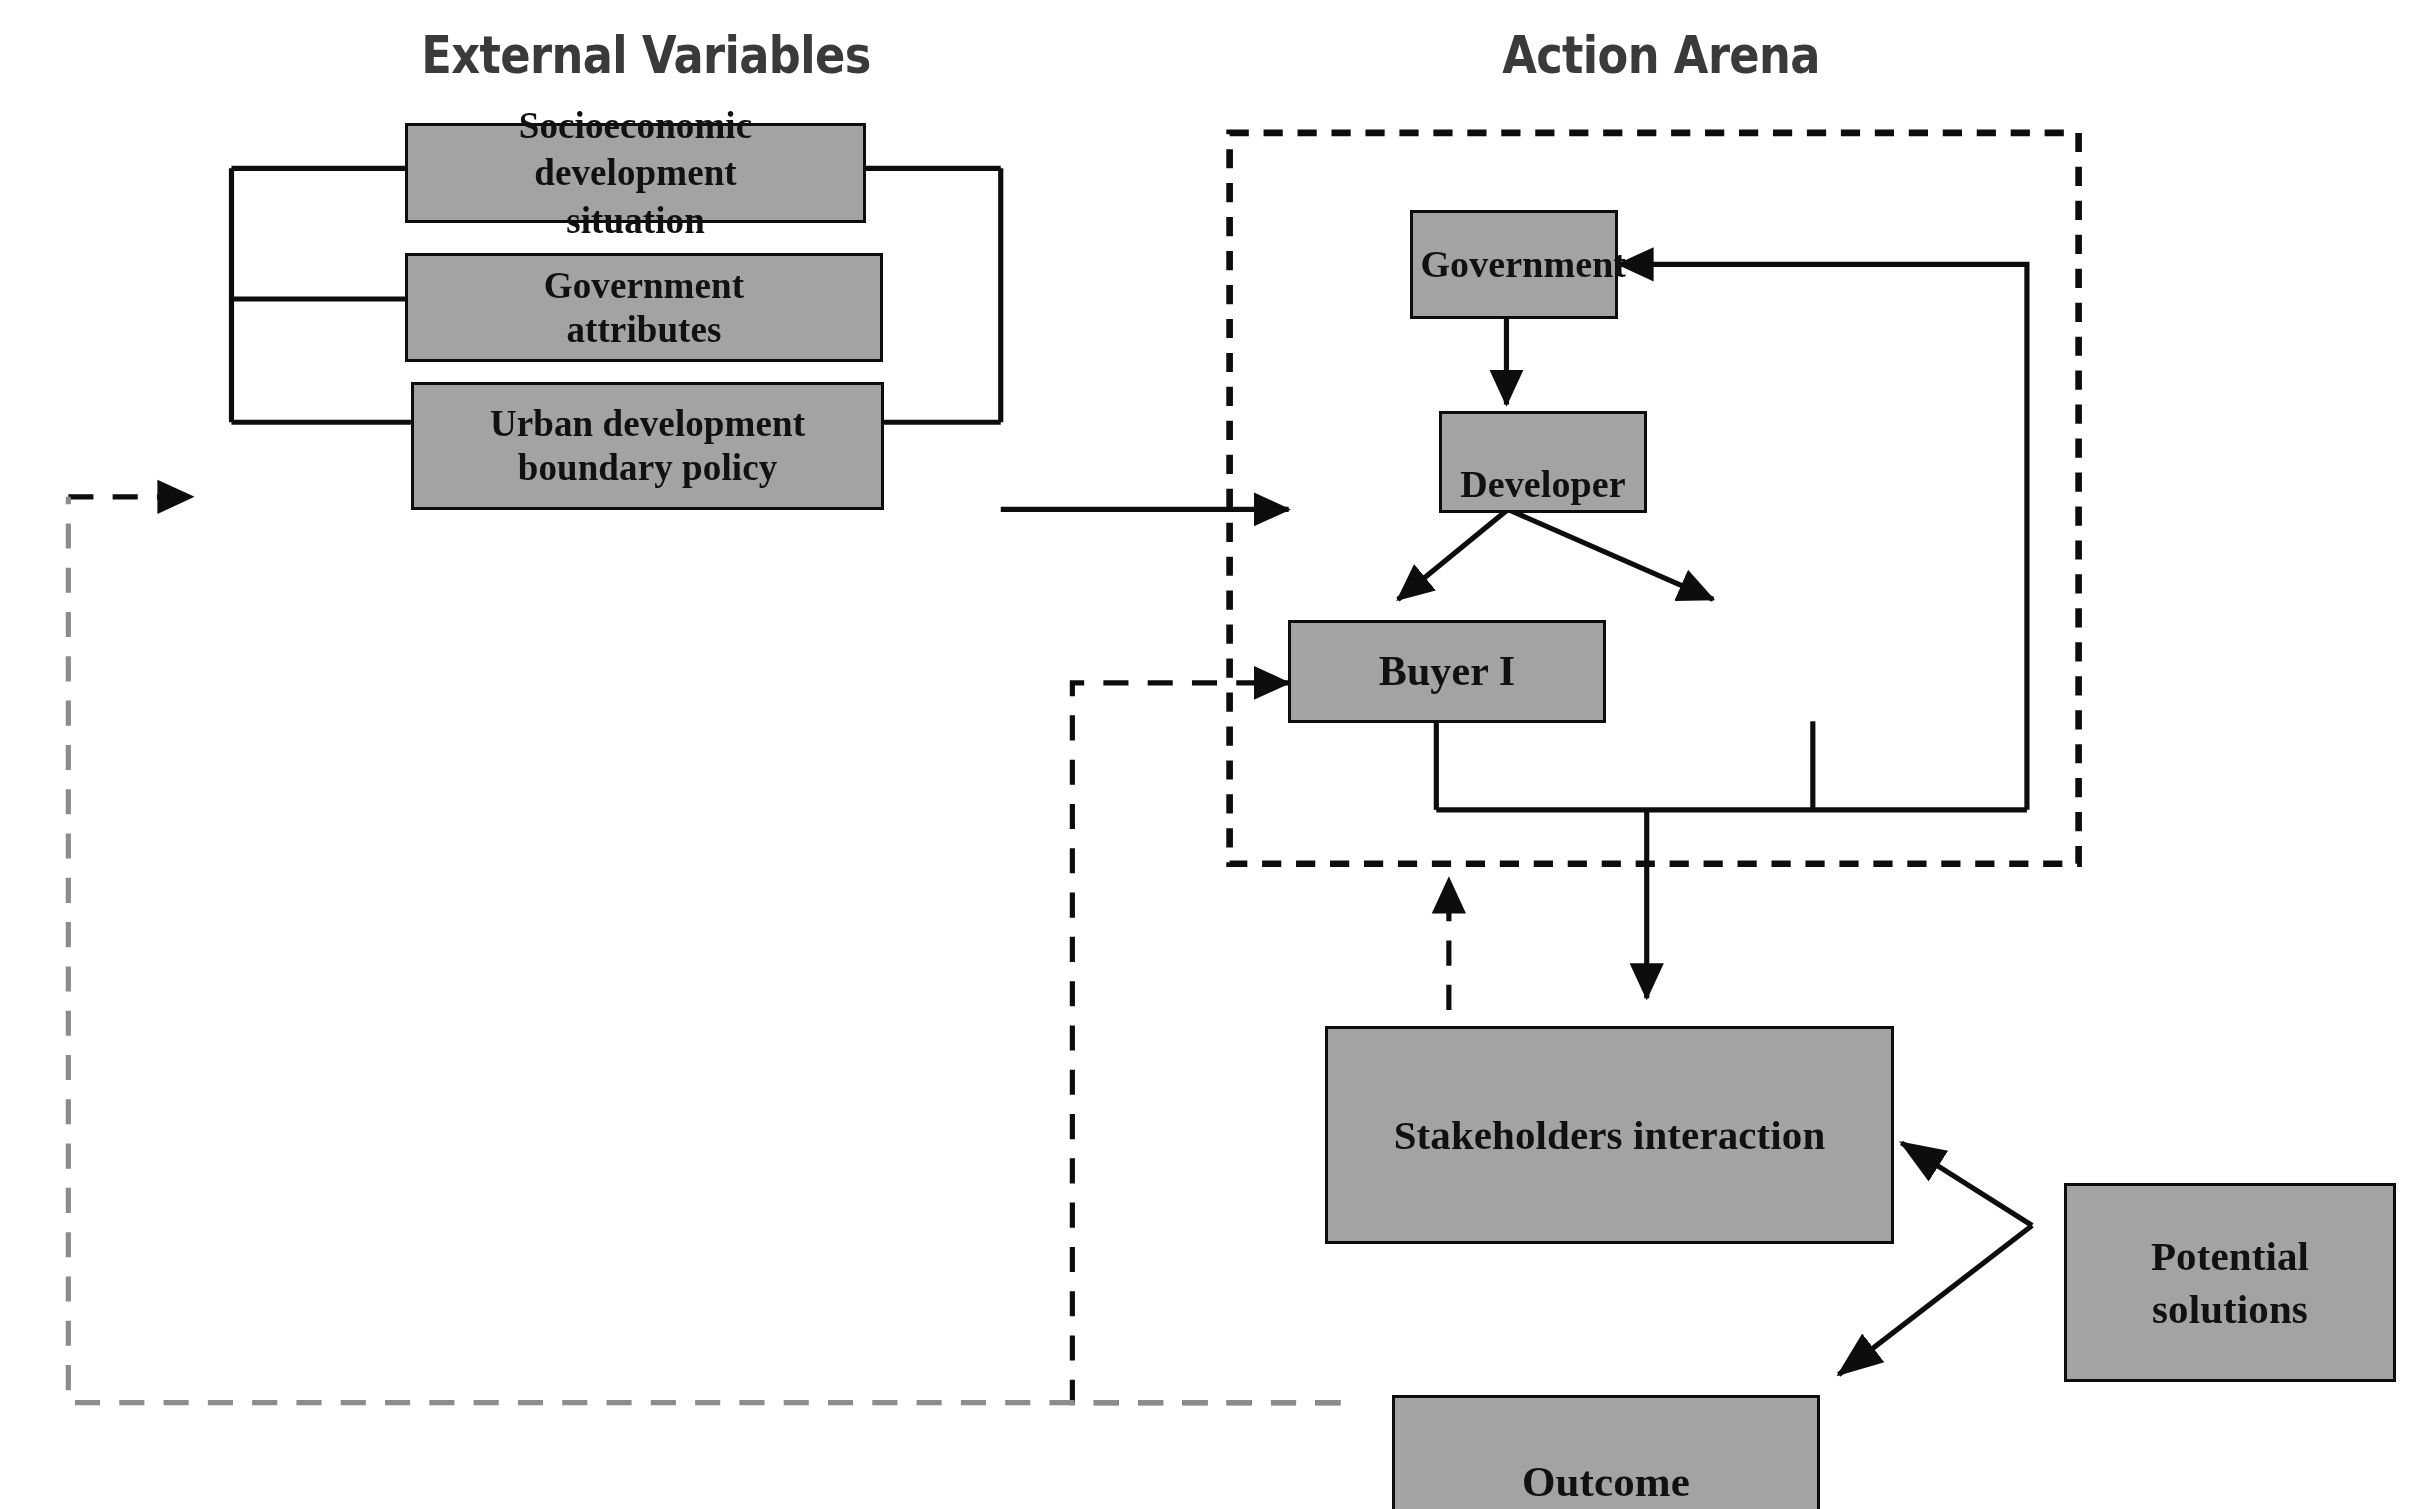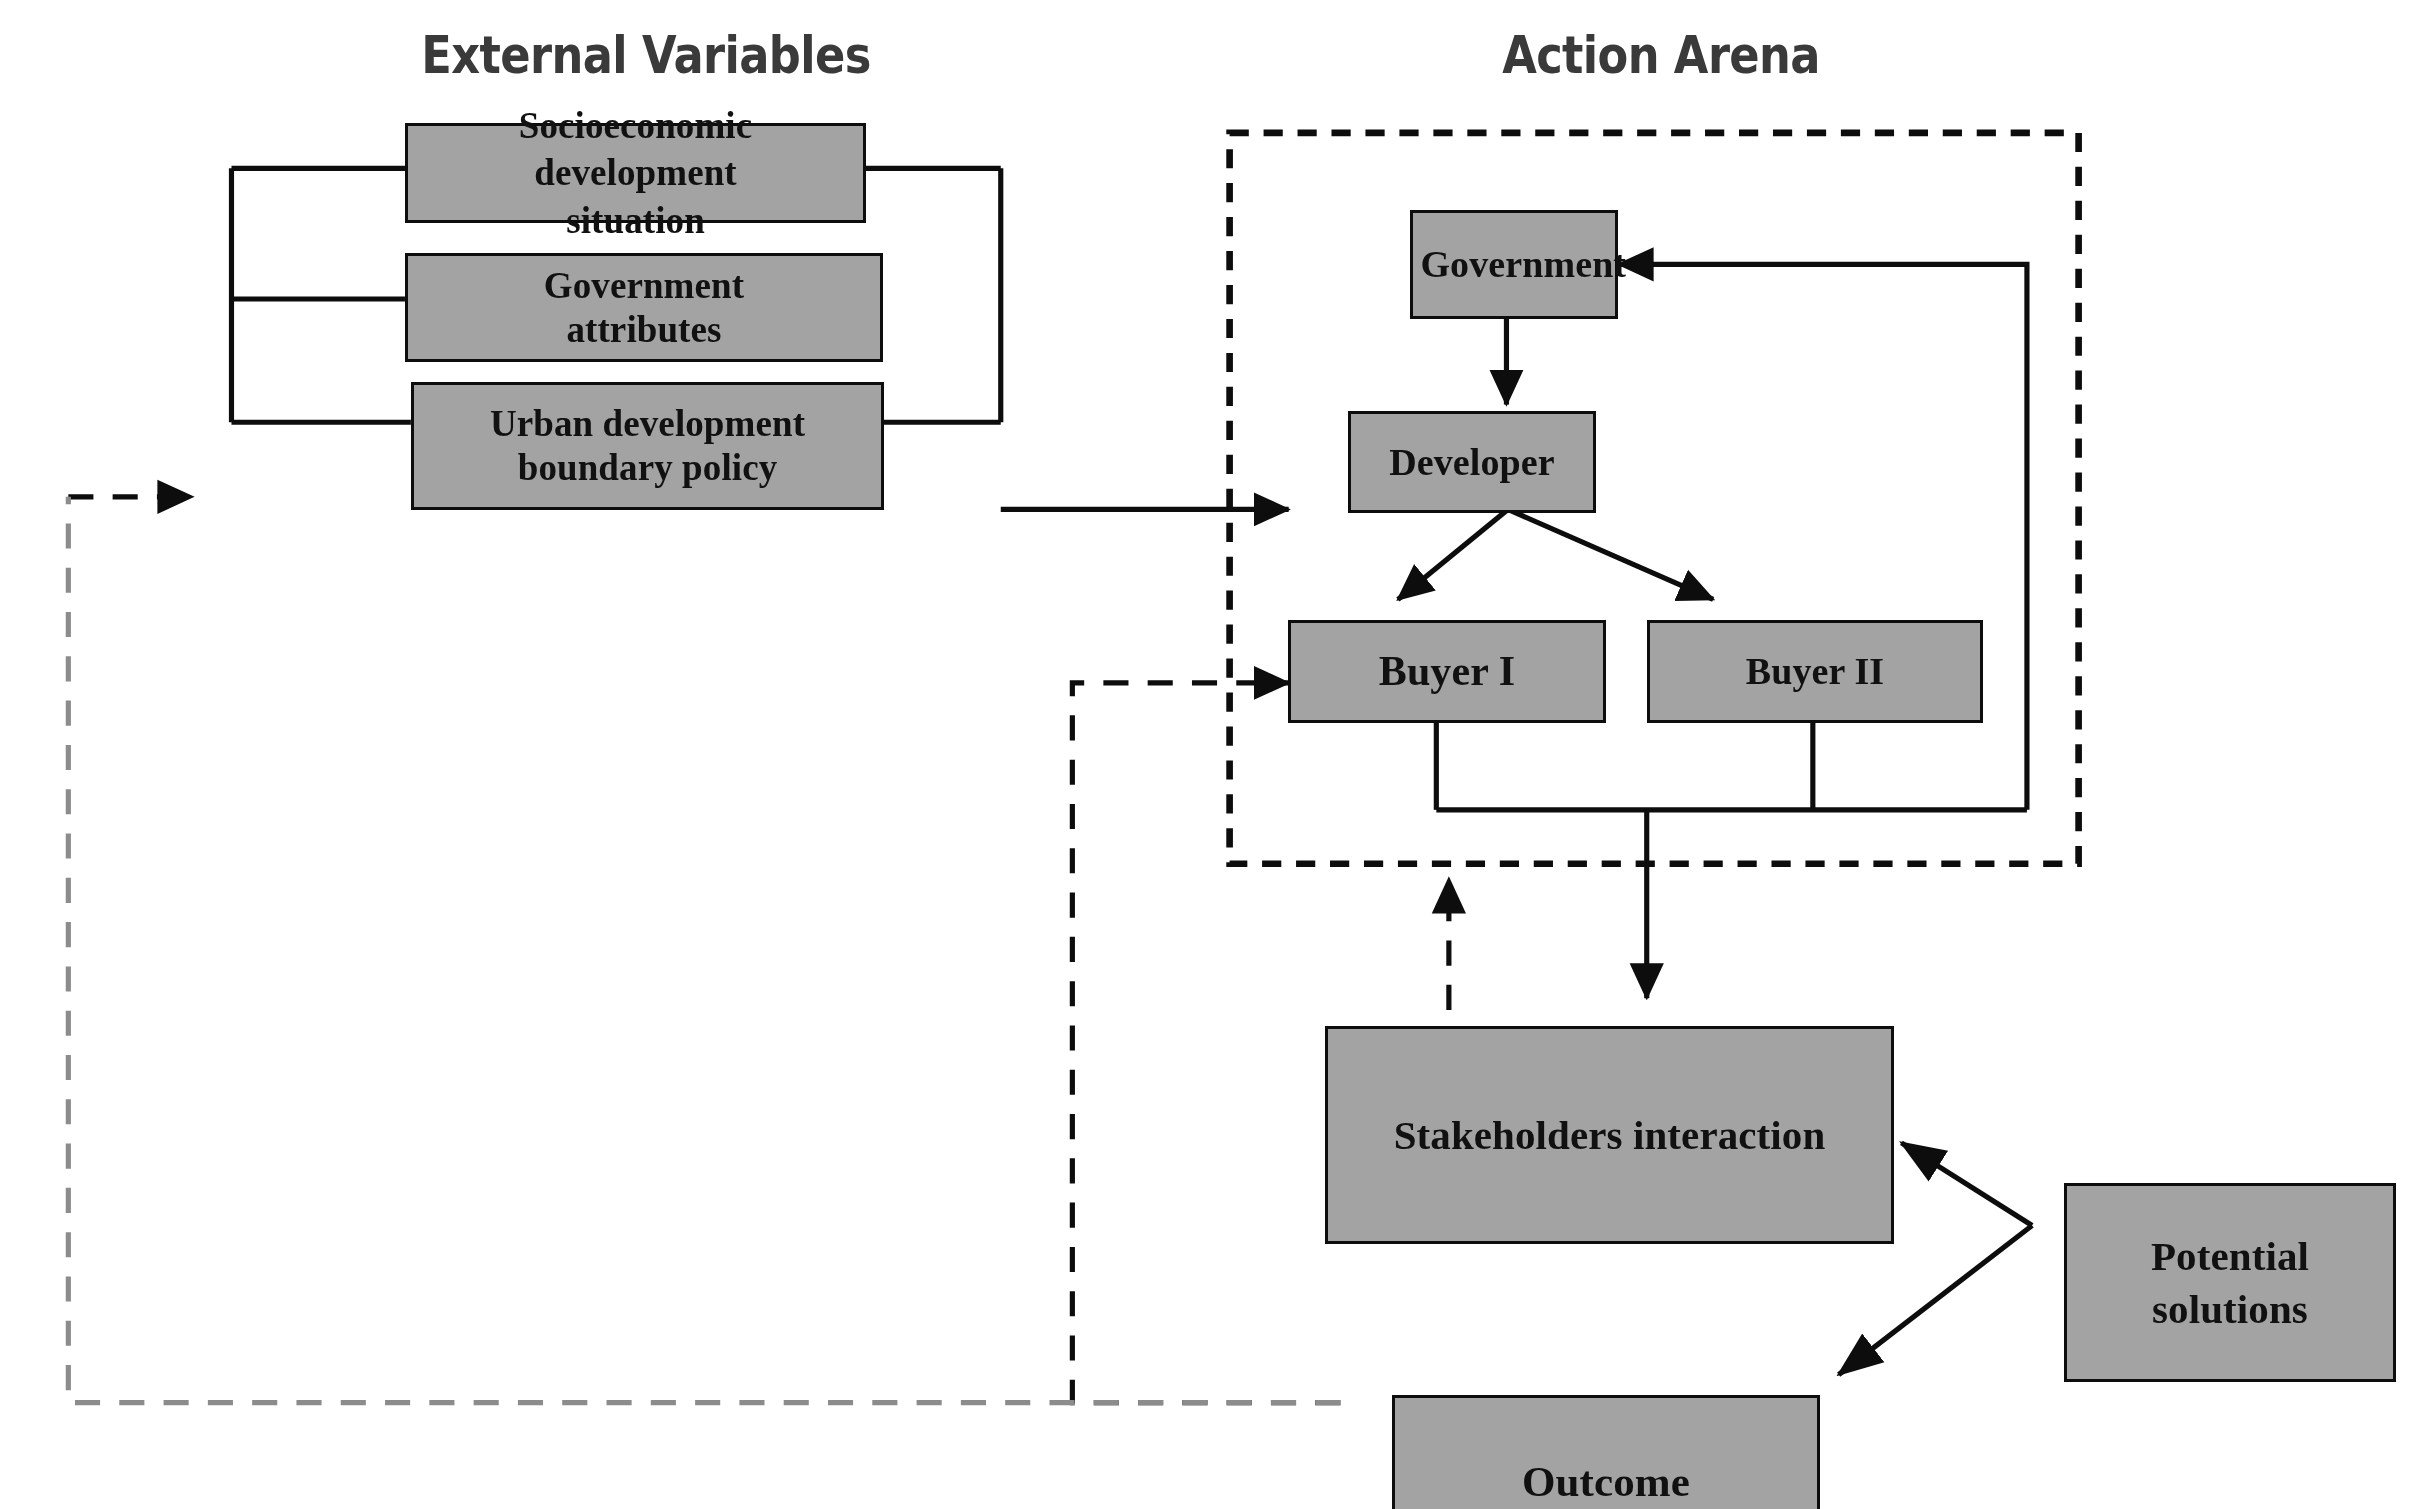--- a/index.html
+++ b/index.html
@@ -122,31 +122,28 @@
   </div>
 
   <div class="node" style="left:411px;top:382px;width:473px;height:128px;font-size:37px;">
     <span class="lbl">Urban development<br>boundary policy</span>
   </div>
 
   <div class="node" style="left:1410px;top:210px;width:208px;height:109px;font-size:38px;">
     <span class="lbl">Government</span>
   </div>
 
-  <div class="node" style="left:1348px;top:411px;width:248px;height:102px;font-size:38px;">
+  <div class="node" style="left:1439px;top:411px;width:208px;height:102px;font-size:38px;align-items:flex-end;">
     <span class="lbl">Developer</span>
   </div>
 
   <div class="node" style="left:1288px;top:620px;width:318px;height:103px;font-size:42px;">
     <span class="lbl">Buyer I</span>
   </div>
 
-  <div class="node" style="left:1647px;top:620px;width:336px;height:103px;font-size:38px;">
-    <span class="lbl">Buyer II</span>
-  </div>
 
   <div class="node" style="left:1325px;top:1026px;width:569px;height:218px;font-size:41px;">
     <span class="lbl">Stakeholders interaction</span>
   </div>
 
   <div class="node" style="left:1392px;top:1395px;width:428px;height:174px;font-size:43px;">
     <span class="lbl">Outcome</span>
   </div>
 
   <div class="node tall" style="left:2064px;top:1145px;width:332px;height:199px;font-size:41px;margin-top:38px;">

